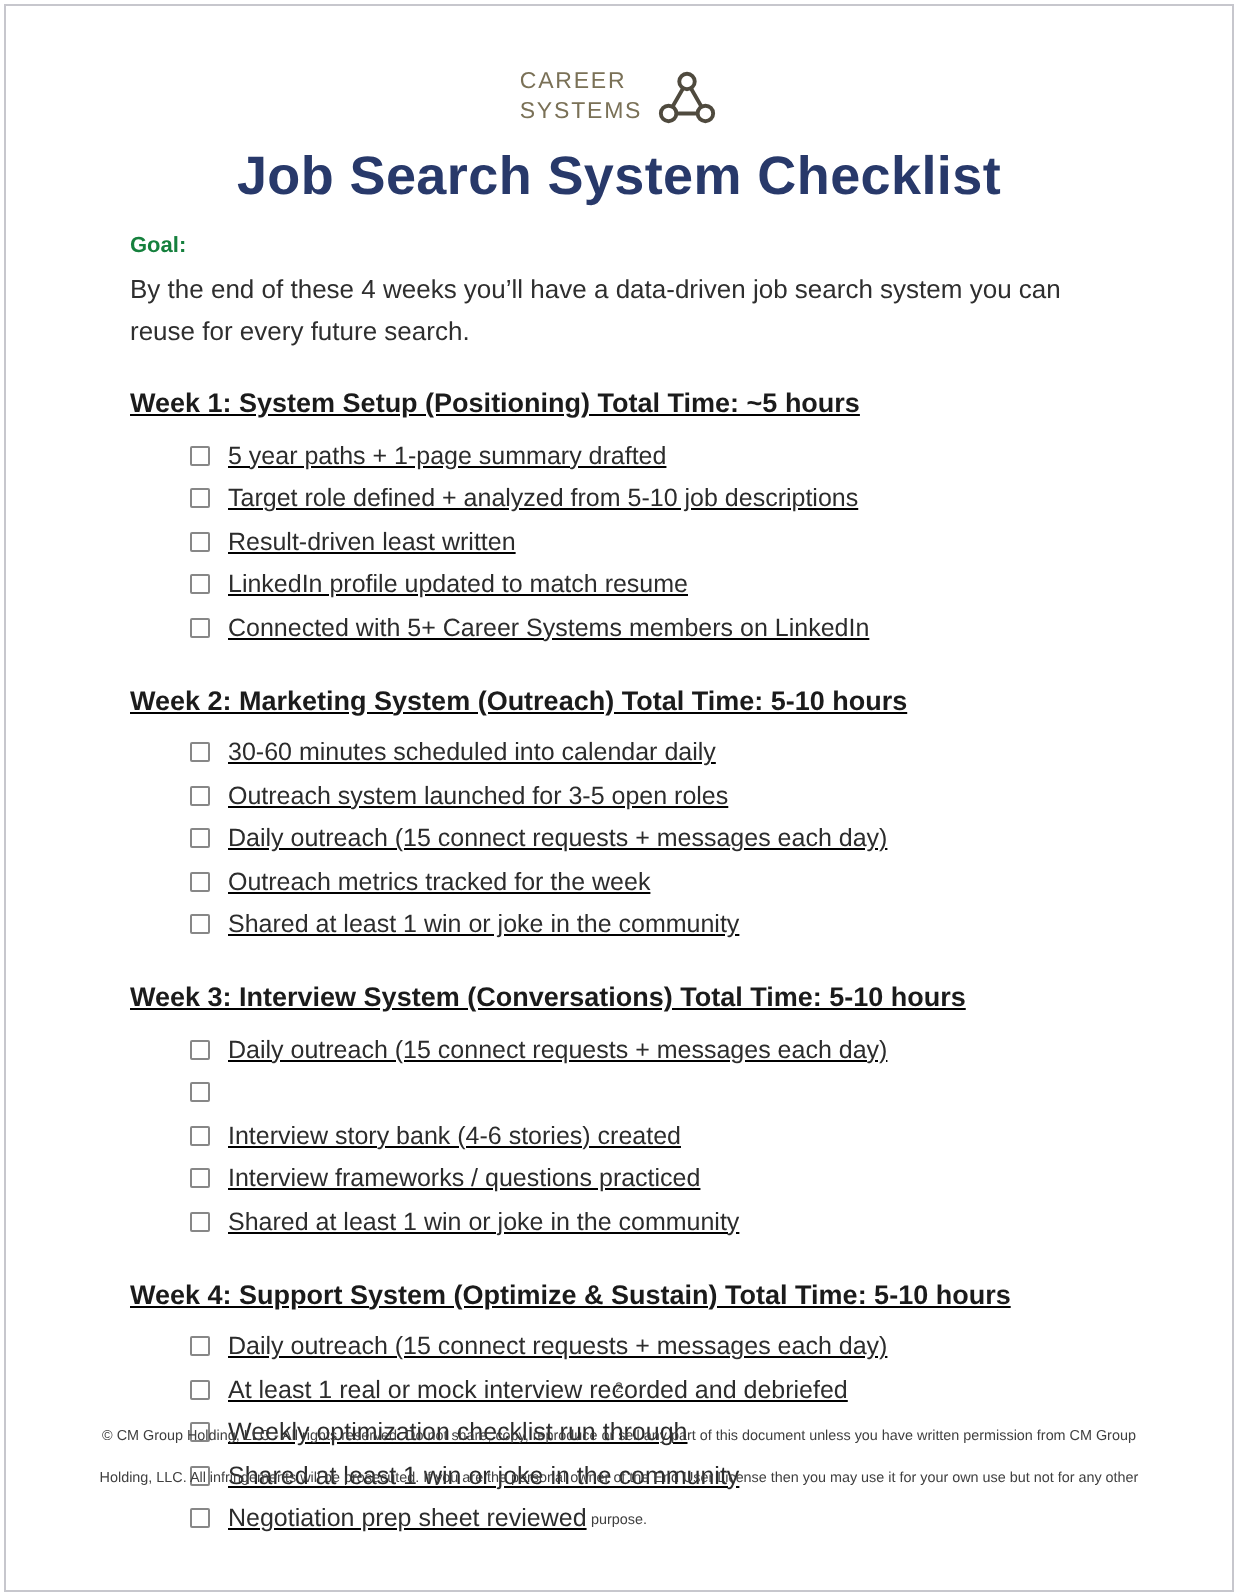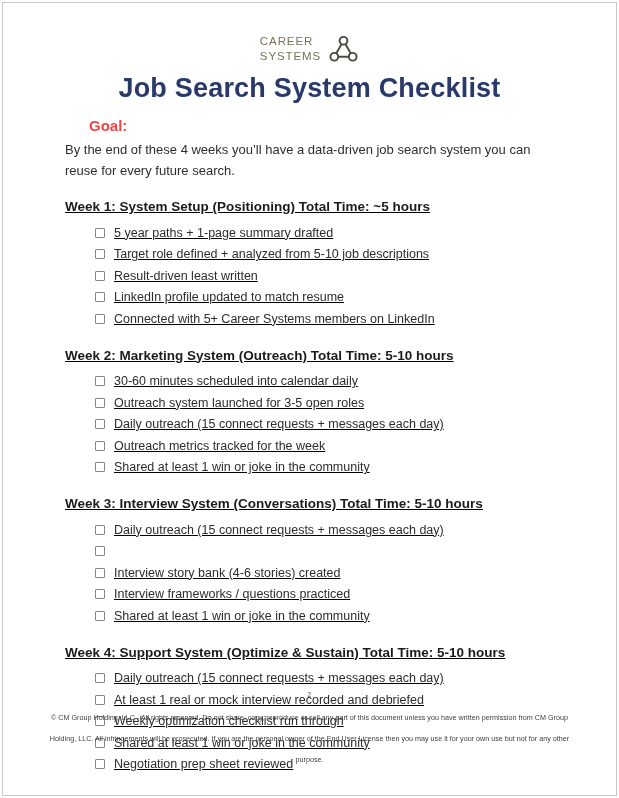--- a/index.html
+++ b/index.html
@@ -30,21 +30,21 @@
   .logo-icon svg { display: block; }
   .title {
     margin: 9px 0 0 0;
     font-size: 27px;
     font-weight: bold;
     color: #28396a;
     letter-spacing: 0.2px;
   }
   .content { padding: 0 62px; }
   .goal { margin-top: 13px; }
-  .goal-label { font-weight: bold; font-size: 15px; color: #ef4444; margin-left: 24px; }
+  .goal-label { font-weight: bold; font-size: 11px; color: #15803d; }
   .goal-text {
     margin: 5px 0 0 0;
     font-size: 13px;
     line-height: 21px;
     color: #2e2e2e;
     max-width: 487px;
   }
   .week { margin-top: 18px; text-decoration: underline; }
   .week-heading {
     margin: 0;

